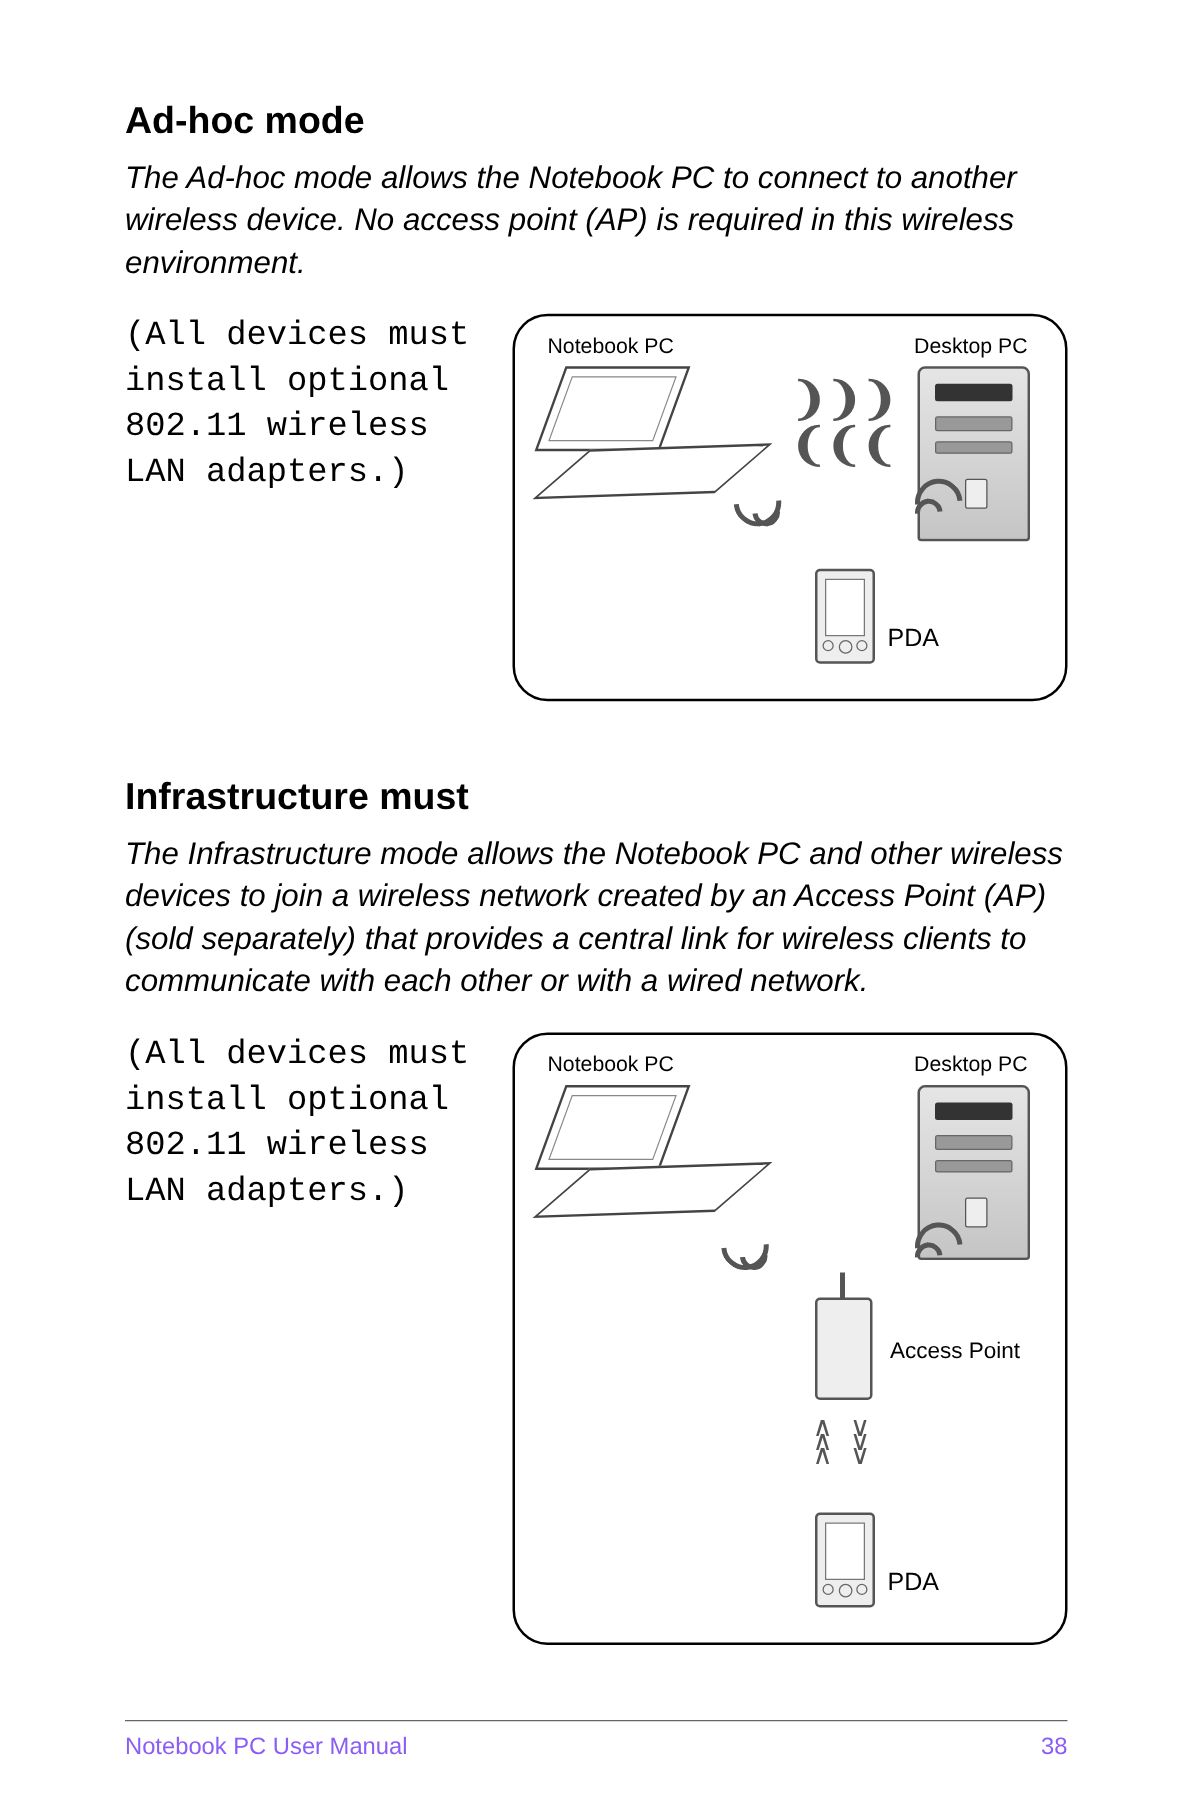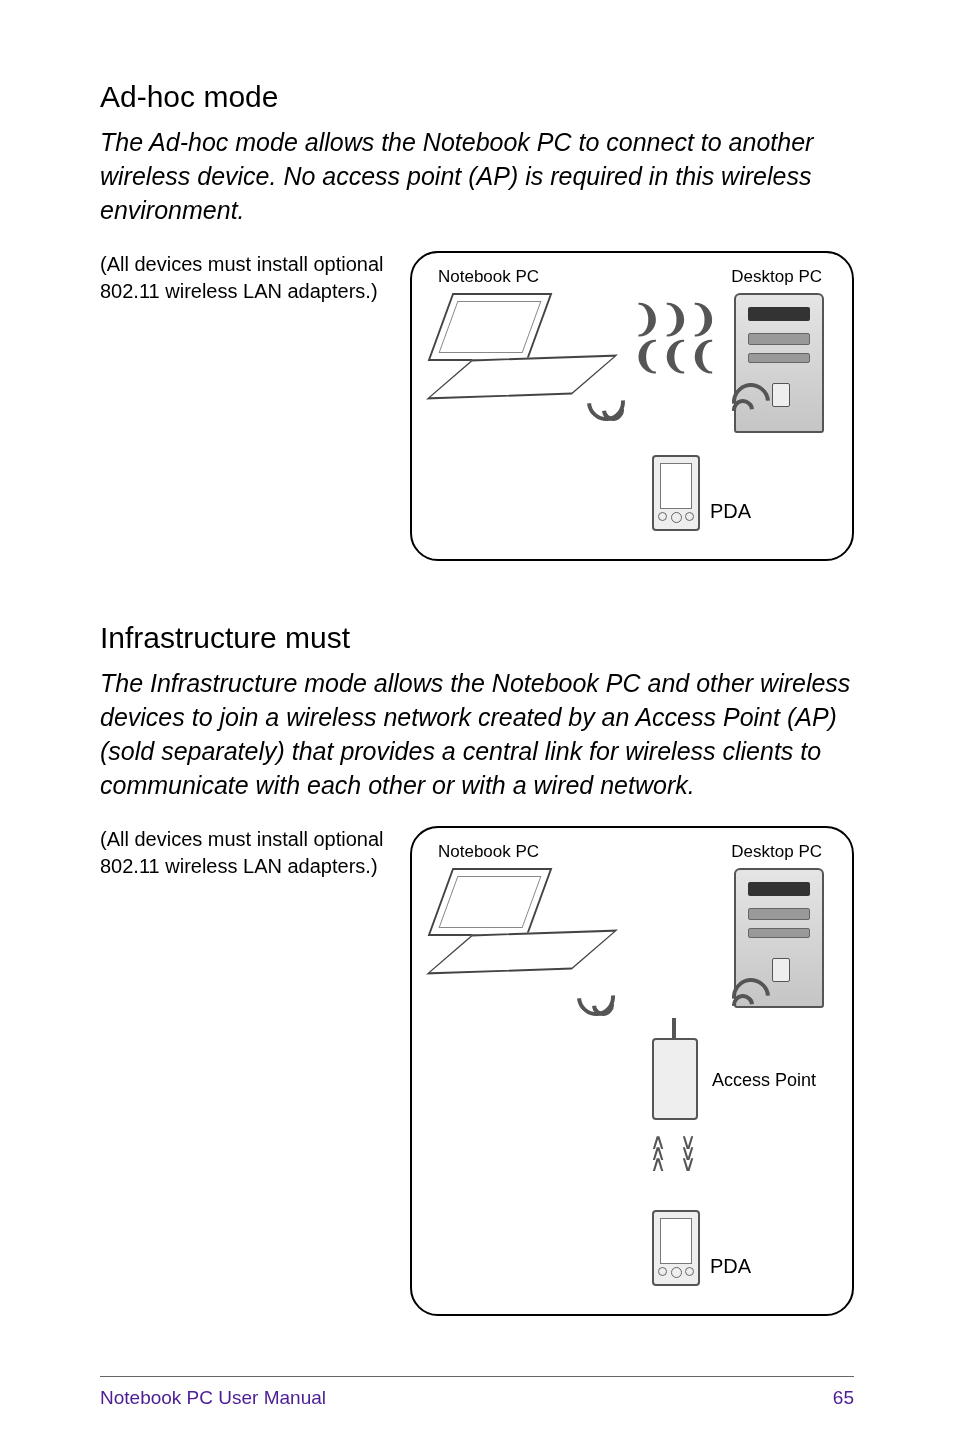--- a/index.html
+++ b/index.html
@@ -12,38 +12,39 @@
       height: 1438px;
       font-family: Arial, Helvetica, sans-serif;
       background: #fff;
       padding: 80px 100px 40px 100px;
       display: flex;
       flex-direction: column;
       position: relative;
     }
     .heading {
       font-size: 30px;
-      font-weight: normal;
+      font-weight: bold;
       margin-bottom: 12px;
     }
     .body-text {
       font-size: 25px;
       line-height: 1.35;
       margin-bottom: 24px;
       font-style: italic;
     }
     .row-with-diagram {
       display: flex;
       gap: 20px;
       margin-bottom: 60px;
     }
     .side-text {
-      font-size: 20px;
+      font-size: 27px;
       line-height: 1.35;
       max-width: 290px;
+      font-family: Liberation Mono, monospace;
     }
     .diagram-box {
       border: 2.5px solid #000;
       border-radius: 28px;
       position: relative;
       flex: 1;
     }
     .diagram-adhoc {
       height: 310px;
     }
@@ -243,21 +244,21 @@
       line-height: 0.5;
       text-align: center;
     }
     .footer {
       margin-top: auto;
       border-top: 1.5px solid #666;
       padding-top: 10px;
       display: flex;
       justify-content: space-between;
       font-size: 19px;
-      color: #4c1d95;
+      color: #8b5cf6;
     }
   </style>
 </head>
 <body>
 
 <div class="heading">Ad-hoc mode</div>
 <div class="body-text">The Ad-hoc mode allows the Notebook PC to connect to another wireless device. No access point (AP) is required in this wireless environment.</div>
 
 <div class="row-with-diagram">
   <div class="side-text">(All devices must install optional 802.11 wireless LAN adapters.)</div>
@@ -330,14 +331,14 @@
           <div class="pda-btn center"></div>
           <div class="pda-btn"></div>
         </div>
     </div>
     <span class="label-pda" style="bottom: 36px; left: 298px;">PDA</span>
   </div>
 </div>
 
 <div class="footer">
   <span>Notebook PC User Manual</span>
-  <span>65</span>
+  <span>38</span>
 </div>
 
 </body></html>

